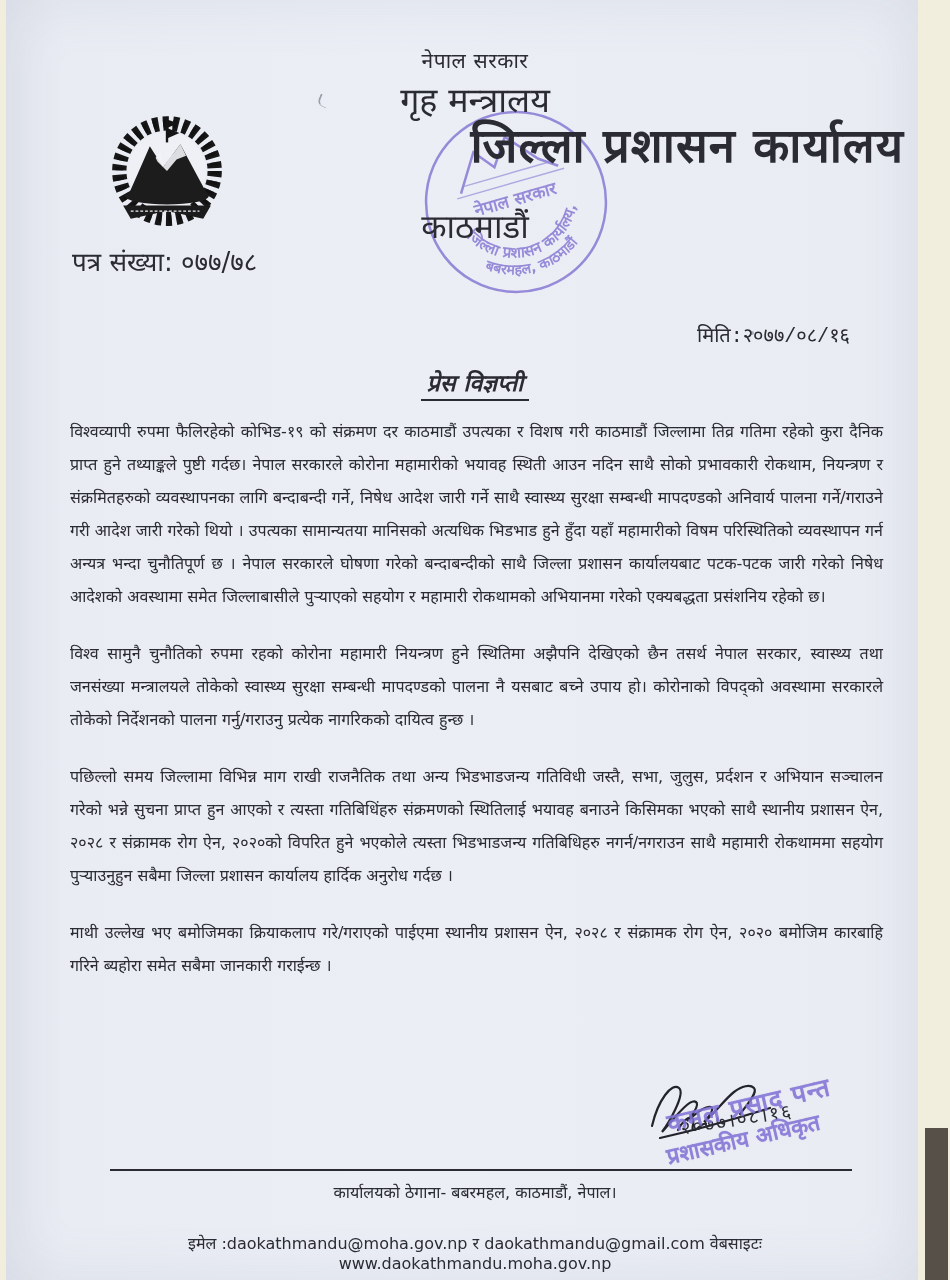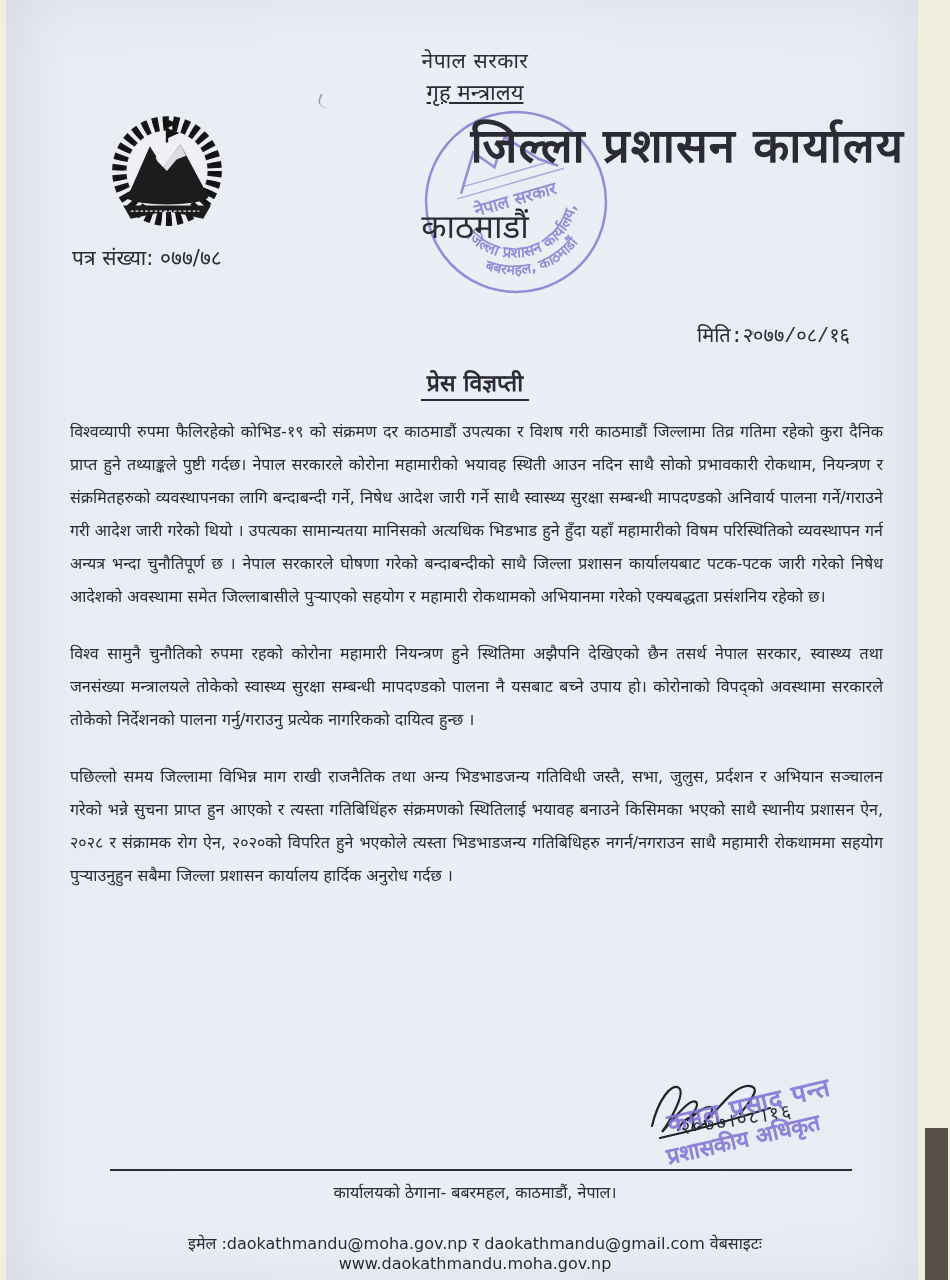--- a/index.html
+++ b/index.html
@@ -14,27 +14,27 @@
   .paper{
     position:absolute;left:6px;top:0;width:912px;height:1280px;
     background:linear-gradient(90deg,#e3e6ee 0px,#e9ecf3 60px,#ebeef5 400px,#e9ecf3 860px,#e6e9f0 912px);
     box-shadow:inset 0 0 60px rgba(110,120,145,.10);
   }
   .edge-dark{position:absolute;left:925px;top:1128px;width:23px;height:152px;background:#575049;}
   .edge-cream{position:absolute;left:918px;top:0;width:32px;height:1280px;background:#f1eedd;}
   .abs{position:absolute;}
   .center-col{left:60px;width:830px;text-align:center;}
   .gov-line{top:46px;font-size:21px;letter-spacing:.5px;}
-  .ministry-line{top:76px;font-size:22px;text-decoration:underline;}
+  .ministry-line{top:76px;font-size:34px;}
   .office-line{top:112px;font-size:47px;font-weight:bold;letter-spacing:1px;transform:translateX(14px);text-align:right;}
   .district-line{top:203px;font-size:33px;font-family:Liberation Serif, serif;}
-  .letter-no{left:72px;top:243px;font-size:21px;text-align:right;}
+  .letter-no{left:72px;top:243px;font-size:26px;text-align:right;}
   .date-line{left:697px;top:321px;font-size:20px;font-family:Liberation Mono, monospace;}
   .press-title{top:366px;font-size:23px;font-weight:bold;}
-  .press-title span{border-bottom:2px solid #2b2b33;padding:0 6px 3px 6px;}
+  .press-title span{border-bottom:2px solid #2b2b33;padding:0 6px 3px 6px;font-style:italic;}
   .body-text{
     left:70px;top:415px;width:813px;
     font-size:16px;line-height:33px;text-align:justify;
   }
   .body-text p{margin:0 0 24px 0;}
   .emblem{left:98px;top:110px;width:138px;height:124px;}
   .seal{left:420px;top:106px;width:192px;height:192px;opacity:.78;transform:rotate(-16deg);}
   .seal text{fill:#7e70d2;font-weight:bold;}
   .signature-svg{left:638px;top:1072px;width:170px;height:80px;}
   .hand-date{left:680px;top:1106px;font-size:19px;color:#2a2b33;transform:rotate(-9deg);letter-spacing:2px;}
@@ -99,20 +99,21 @@
   <div class="abs date-line">मिति:२०७७/०८/१६</div>
 
   <div class="abs center-col press-title">
     <span>प्रेस विज्ञप्ती</span>
   </div>
 
   <div class="abs body-text">
     <p>विश्वव्यापी रुपमा फैलिरहेको कोभिड-१९ को संक्रमण दर काठमाडौं उपत्यका र विशष गरी काठमाडौं जिल्लामा तिव्र गतिमा रहेको कुरा दैनिक प्राप्त हुने तथ्याङ्कले पुष्टी गर्दछ। नेपाल सरकारले कोरोना महामारीको भयावह स्थिती आउन नदिन साथै सोको प्रभावकारी रोकथाम, नियन्त्रण र संक्रमितहरुको व्यवस्थापनका लागि बन्दाबन्दी गर्ने, निषेध आदेश जारी गर्ने साथै स्वास्थ्य सुरक्षा सम्बन्धी मापदण्डको अनिवार्य पालना गर्ने/गराउने गरी आदेश जारी गरेको थियो । उपत्यका सामान्यतया मानिसको अत्यधिक भिडभाड हुने हुँदा यहाँ महामारीको विषम परिस्थितिको व्यवस्थापन गर्न अन्यत्र भन्दा चुनौतिपूर्ण छ । नेपाल सरकारले घोषणा गरेको बन्दाबन्दीको साथै जिल्ला प्रशासन कार्यालयबाट पटक-पटक जारी गरेको निषेध आदेशको अवस्थामा समेत जिल्लाबासीले पुऱ्याएको सहयोग र महामारी रोकथामको अभियानमा गरेको एक्यबद्धता प्रसंशनिय रहेको छ।</p>
     <p>विश्व सामुनै चुनौतिको रुपमा रहको कोरोना महामारी नियन्त्रण हुने स्थितिमा अझैपनि देखिएको छैन तसर्थ  नेपाल सरकार, स्वास्थ्य तथा जनसंख्या मन्त्रालयले तोकेको स्वास्थ्य सुरक्षा सम्बन्धी मापदण्डको पालना नै यसबाट बच्ने उपाय हो।  कोरोनाको विपद्को अवस्थामा सरकारले तोकेको निर्देशनको पालना गर्नु/गराउनु प्रत्येक नागरिकको दायित्व हुन्छ ।</p>
     <p>पछिल्लो समय जिल्लामा विभिन्न माग राखी राजनैतिक तथा अन्य भिडभाडजन्य गतिविधी जस्तै, सभा, जुलुस, प्रर्दशन र अभियान सञ्चालन गरेको भन्ने सुचना प्राप्त हुन आएको र त्यस्ता गतिबिधिंहरु संक्रमणको स्थितिलाई भयावह बनाउने किसिमका भएको साथै स्थानीय प्रशासन ऐन, २०२८ र संक्रामक रोग ऐन, २०२०को विपरित हुने भएकोले त्यस्ता भिडभाडजन्य गतिबिधिहरु नगर्न/नगराउन साथै महामारी रोकथाममा सहयोग पुऱ्याउनुहुन सबैमा जिल्ला प्रशासन कार्यालय हार्दिक अनुरोध गर्दछ ।</p>
+    <p>माथी उल्लेख भए बमोजिमका क्रियाकलाप गरे/गराएको पाईएमा स्थानीय प्रशासन ऐन, २०२८ र संक्रामक रोग ऐन, २०२० बमोजिम कारबाहि गरिने ब्यहोरा समेत सबैमा जानकारी गराईन्छ ।</p>
   </div>
 
   <svg class="signature-svg abs" viewBox="0 0 170 80">
     <g fill="none" stroke="#23242b" stroke-width="2.2" stroke-linecap="round">
       <path d="M14,54 C20,28 34,10 41,16 C48,22 30,52 24,60 C38,44 52,26 58,30 C62,33 53,45 49,49 C58,42 67,33 73,35 C77,37 70,46 66,50 C76,42 88,26 96,20 C104,14 112,12 116,16 C120,20 110,32 102,42"></path>
       <path d="M22,66 C58,58 100,46 132,36"></path>
       <path d="M40,58 C44,50 50,44 54,46 C58,48 52,58 56,58 C60,58 64,50 68,52"></path>
     </g>
   </svg>
   <div class="abs hand-date">२०७७।०८।१६</div>

